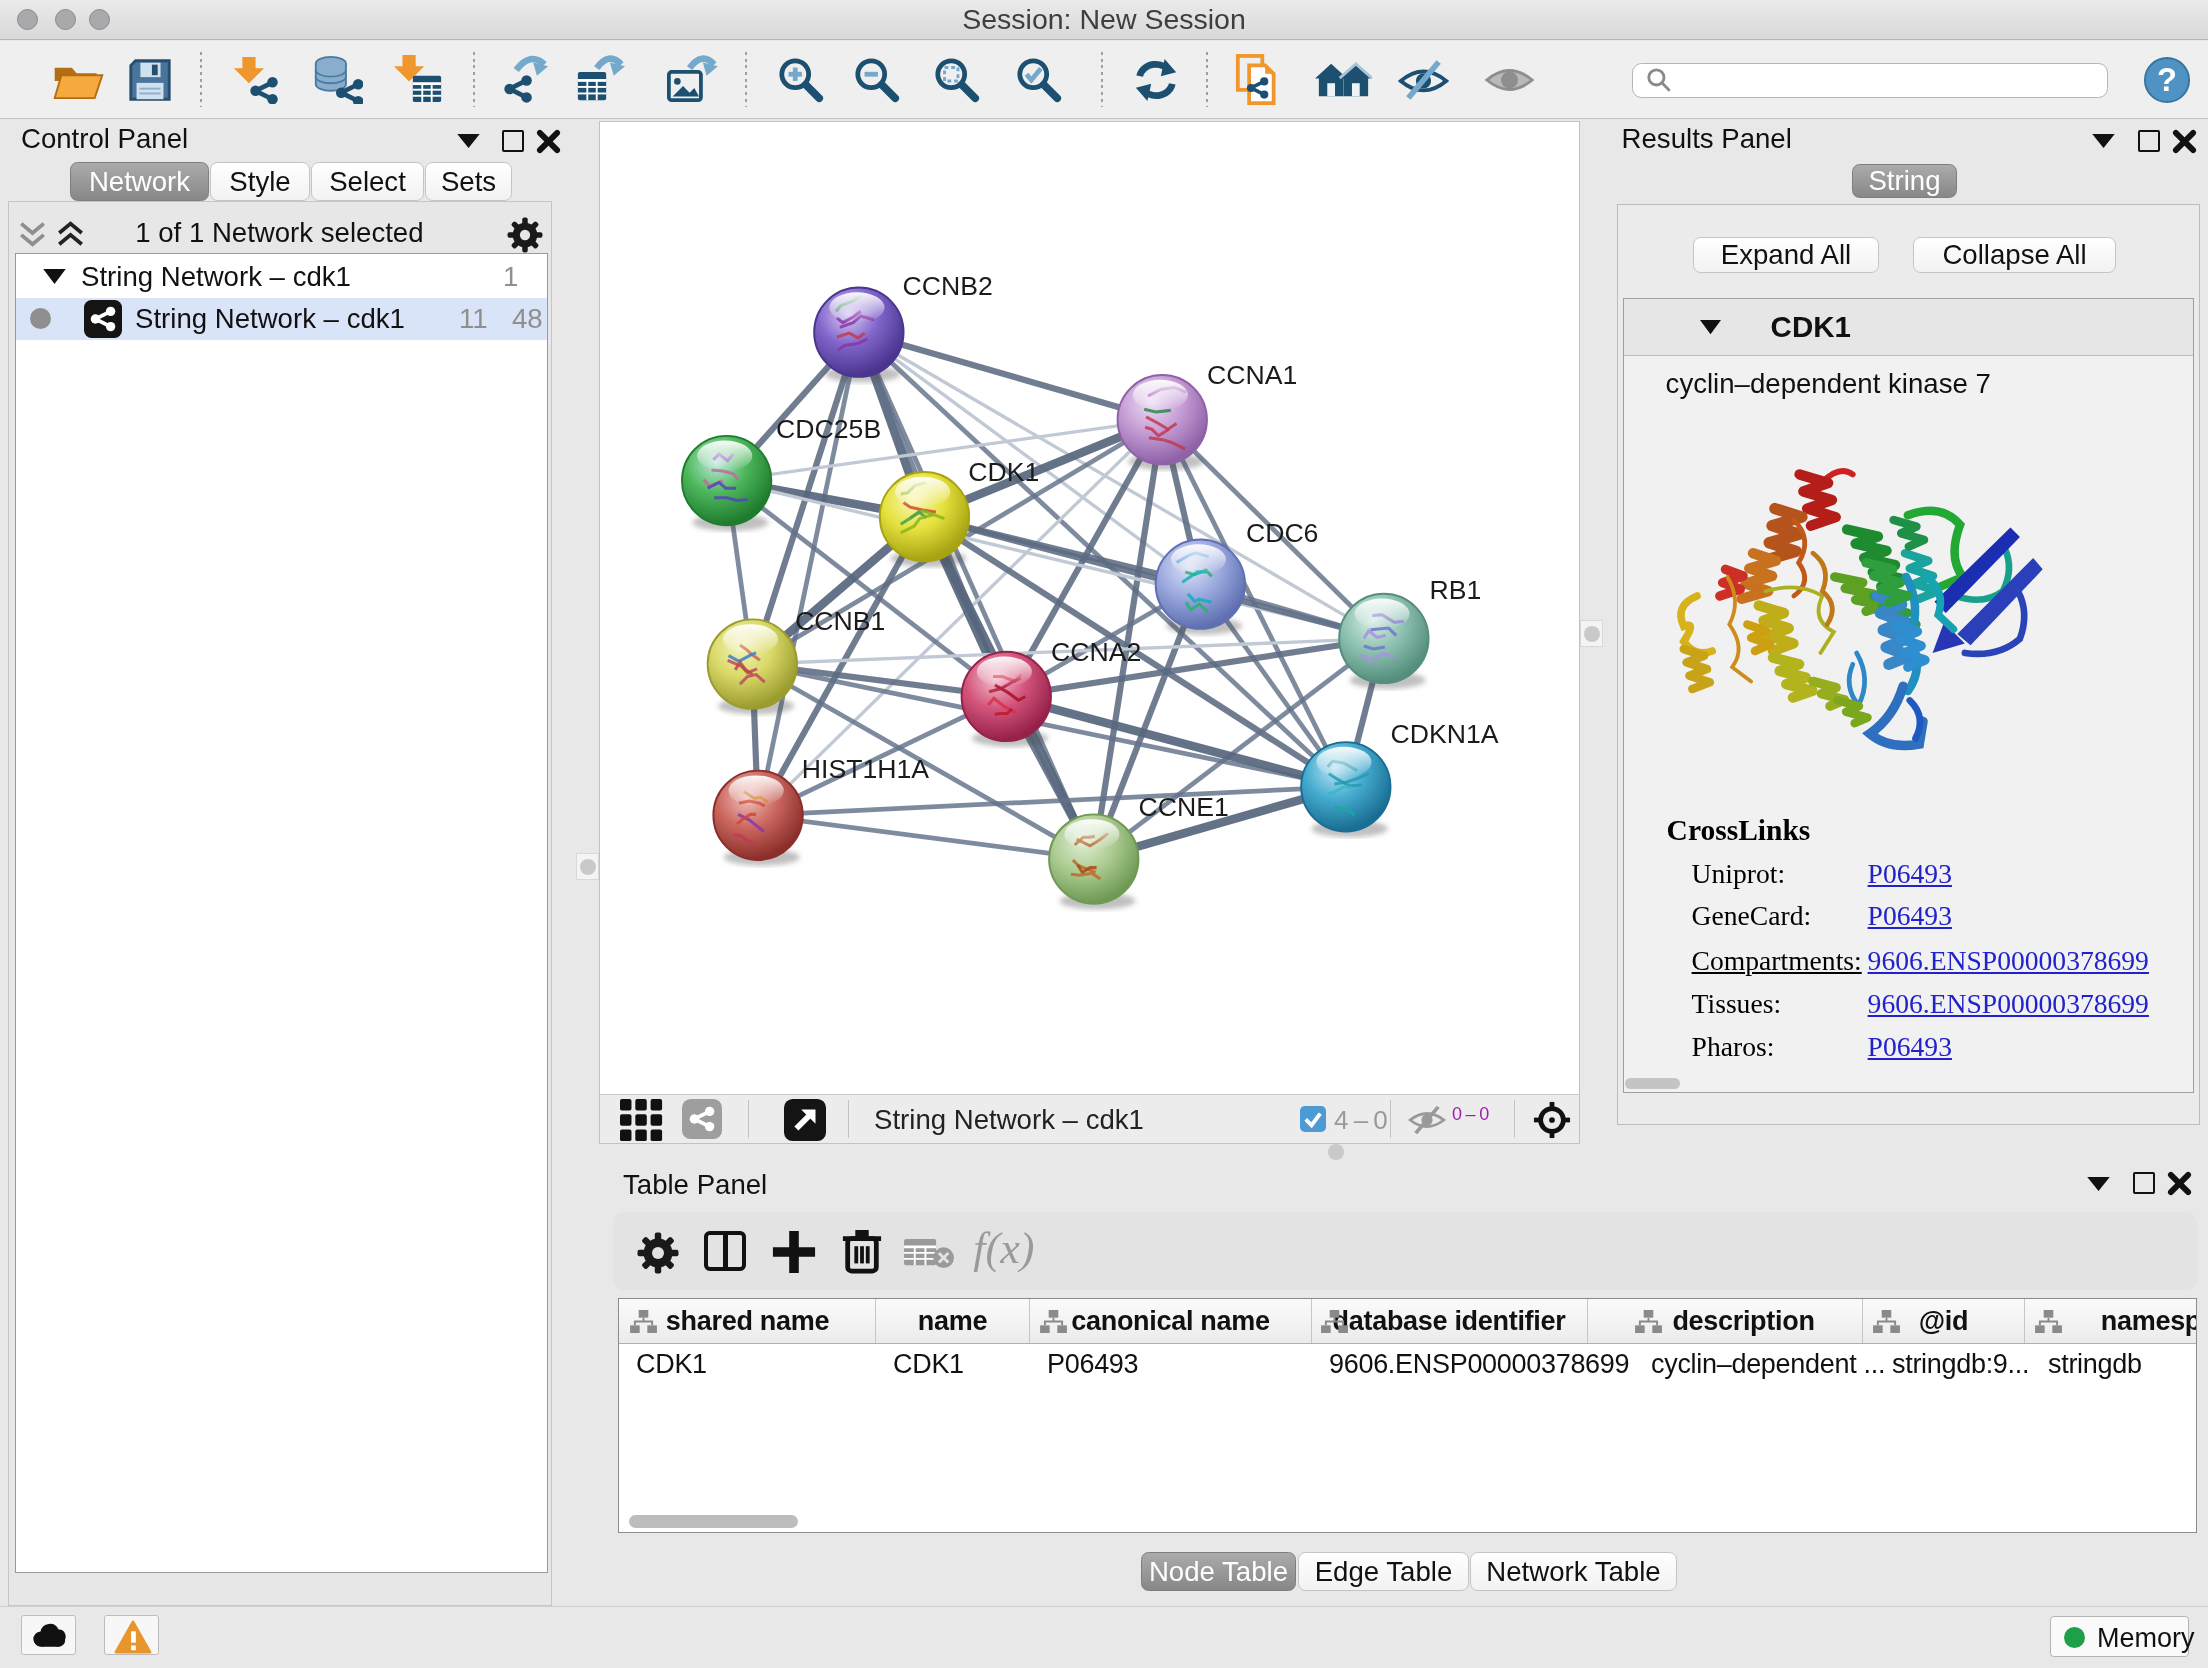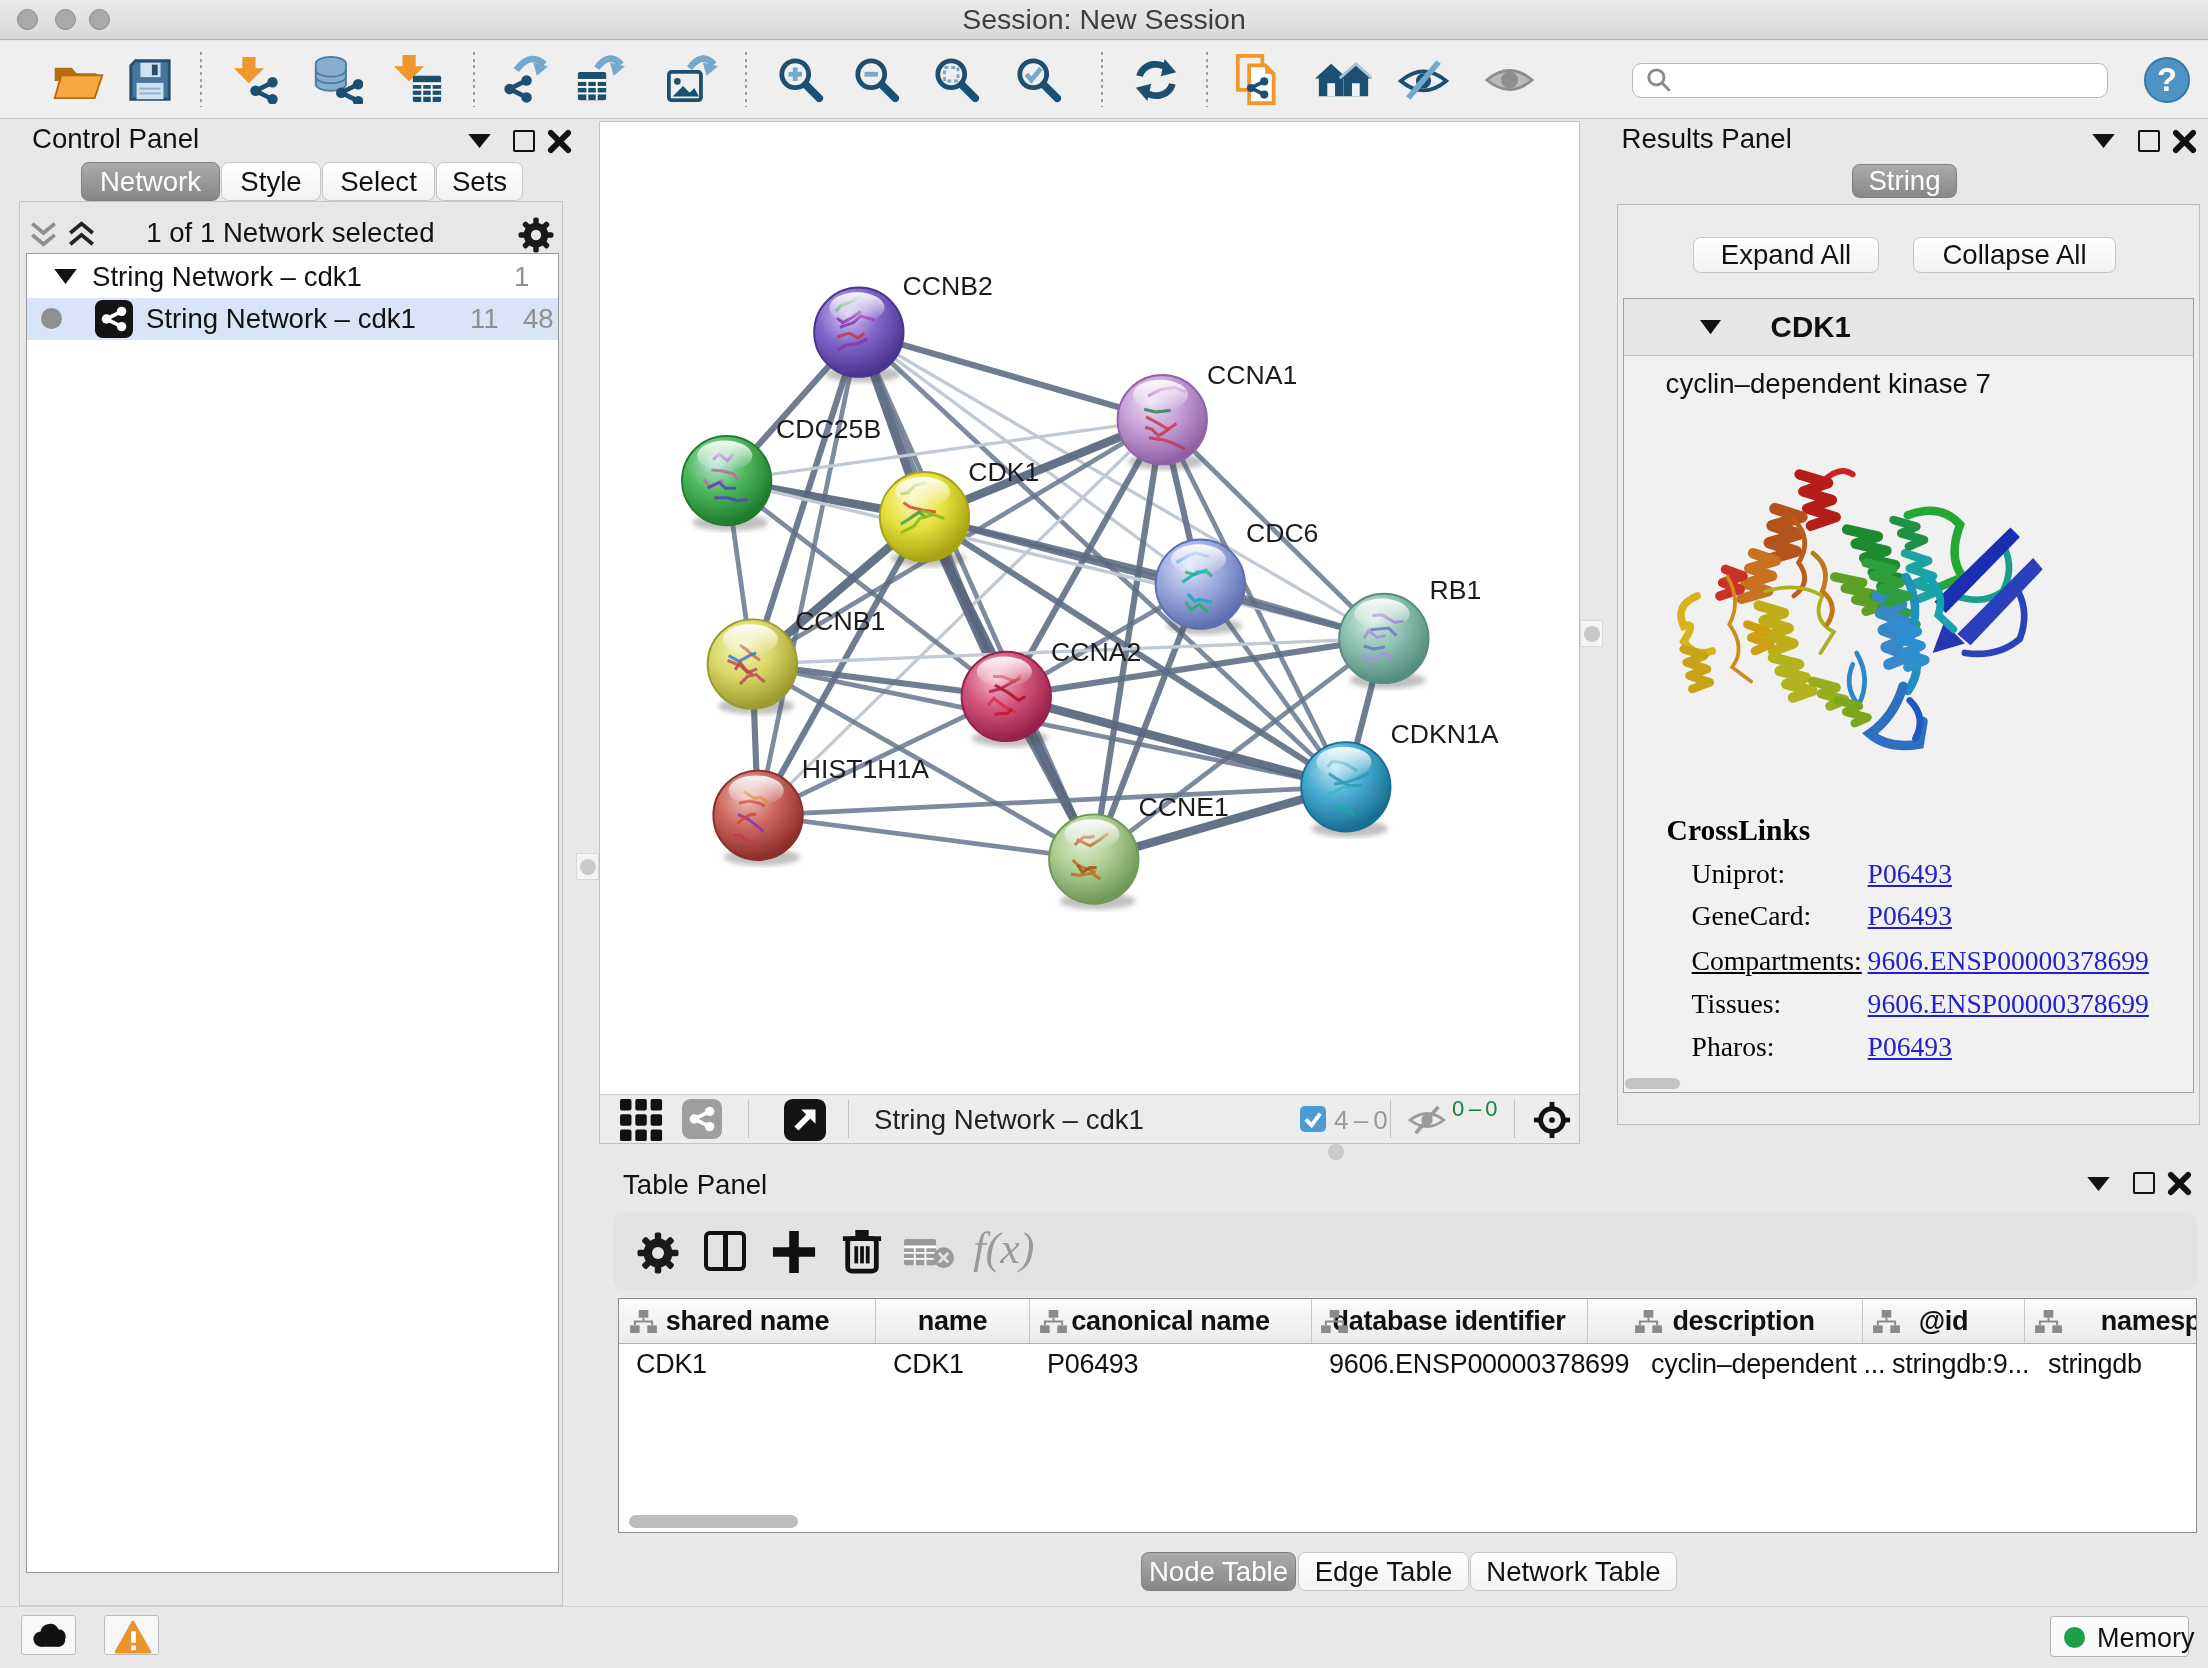--- a/index.html
+++ b/index.html
@@ -180,21 +180,21 @@
       <circle cx="12" cy="12" r="8" fill="none" stroke="#8a8a8a" stroke-width="3"></circle>
       <line x1="18" y1="18" x2="26" y2="26" stroke="#8a8a8a" stroke-width="3"></line>
     </svg>
 <svg style="position:absolute;left:2143px;top:15px" width="48" height="48" viewBox="0 0 50 50">
       <circle cx="25" cy="25" r="23" fill="#4e93c4" stroke="#38759e" stroke-width="2"></circle>
       <text x="25" y="36" font-size="34" font-weight="bold" fill="#fff" text-anchor="middle" font-family="Liberation Sans, sans-serif">?</text>
     </svg>
 
 </div>
 
-<div id="ctrlpanel" class="abs" style="left:11px; top:121px; width:560px; height:1485px;">
+<div id="ctrlpanel" class="abs" style="left:0; top:121px; width:560px; height:1485px;">
   <div class="abs ptitle" style="left:21px; top:1.9px;">Control Panel</div>
   <svg class="wctl" style="left:457px;top:13.3px" width="23" height="15" viewBox="0 0 24 16">
       <polygon points="0,0 24,0 12,15" fill="#111"></polygon>
     </svg>
 <div class="wctl" style="left:502px;top:8.6px;width:22px;height:22px;border:2.9px solid #111;border-radius:1.9px;"></div>
 <svg class="wctl" style="left:536px;top:7.6px" width="25" height="25" viewBox="0 0 26 26">
       <line x1="4" y1="4" x2="22" y2="22" stroke="#111" stroke-width="6" stroke-linecap="round"></line>
       <line x1="22" y1="4" x2="4" y2="22" stroke="#111" stroke-width="6" stroke-linecap="round"></line>
     </svg>
 
@@ -525,21 +525,21 @@
 <svg class="abs" style="left:700px;top:11.4px" width="26" height="26" viewBox="0 0 27 27">
         <path d="M6,14 l6,6 L21,8" fill="none" stroke="#fff" stroke-width="4"></path>
       </svg>
 <span class="abs" style="left:734px;top:9.5px;font-size:26px;color:#9a9a9a;">4 – 0</span>
 <div class="abs" style="left:790px;top:4.8px;width:1px;height:38px;background:#c2c2c2;"></div>
 <svg class="abs" style="left:807px;top:9.5px" width="40" height="30" viewBox="0 0 42 32">
         <path d="M3,16 Q21,2 39,16 Q21,30 3,16 Z" fill="none" stroke="#9a9a9a" stroke-width="3"></path>
         <circle cx="21" cy="16" r="6" fill="#9a9a9a"></circle>
         <line x1="33" y1="2" x2="9" y2="30" stroke="#9a9a9a" stroke-width="4"></line>
       </svg>
-<span class="abs" style="left:852px;top:1px;font-size:22px;color:#15803d;">0 – 0</span>
+<span class="abs" style="left:852px;top:9px;font-size:18px;color:#a21caf;">0 – 0</span>
 <div class="abs" style="left:914px;top:4.8px;width:1px;height:38px;background:#c2c2c2;"></div>
 <svg class="abs" style="left:933px;top:5.7px" width="38" height="38" viewBox="0 0 40 40">
         <circle cx="20" cy="20" r="12" fill="none" stroke="#111" stroke-width="5"></circle>
         <line x1="20" y1="1" x2="20" y2="10" stroke="#111" stroke-width="5"></line>
         <line x1="20" y1="30" x2="20" y2="39" stroke="#111" stroke-width="5"></line>
         <line x1="1" y1="20" x2="10" y2="20" stroke="#111" stroke-width="5"></line>
         <line x1="30" y1="20" x2="39" y2="20" stroke="#111" stroke-width="5"></line>
         <circle cx="20" cy="20" r="3" fill="#111"></circle>
       </svg>
   </div>

